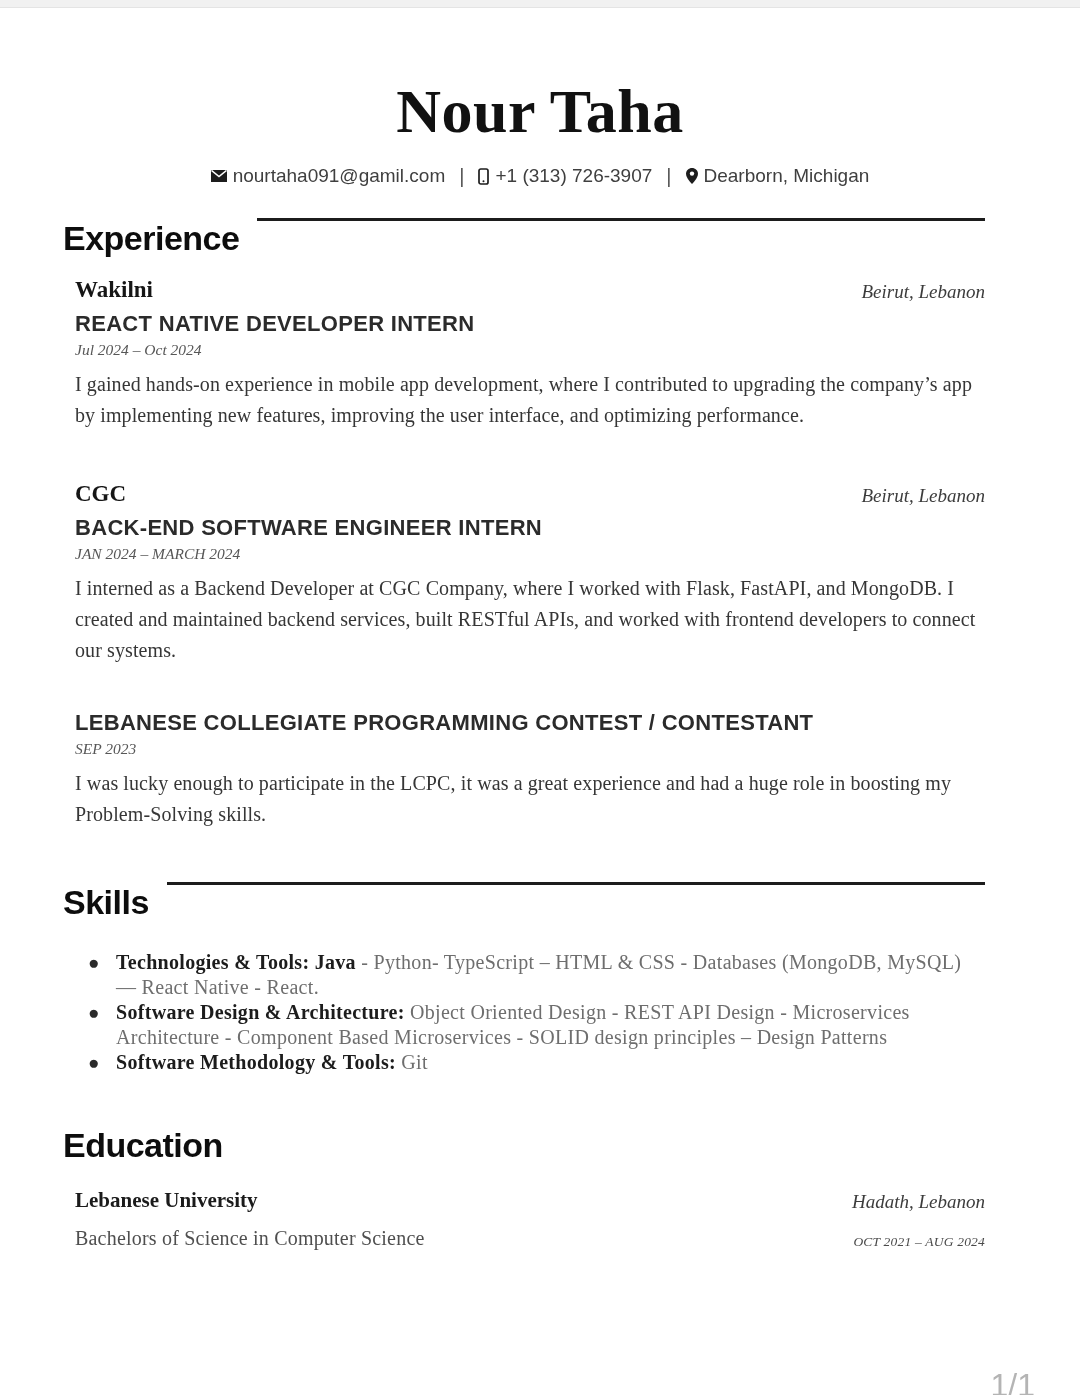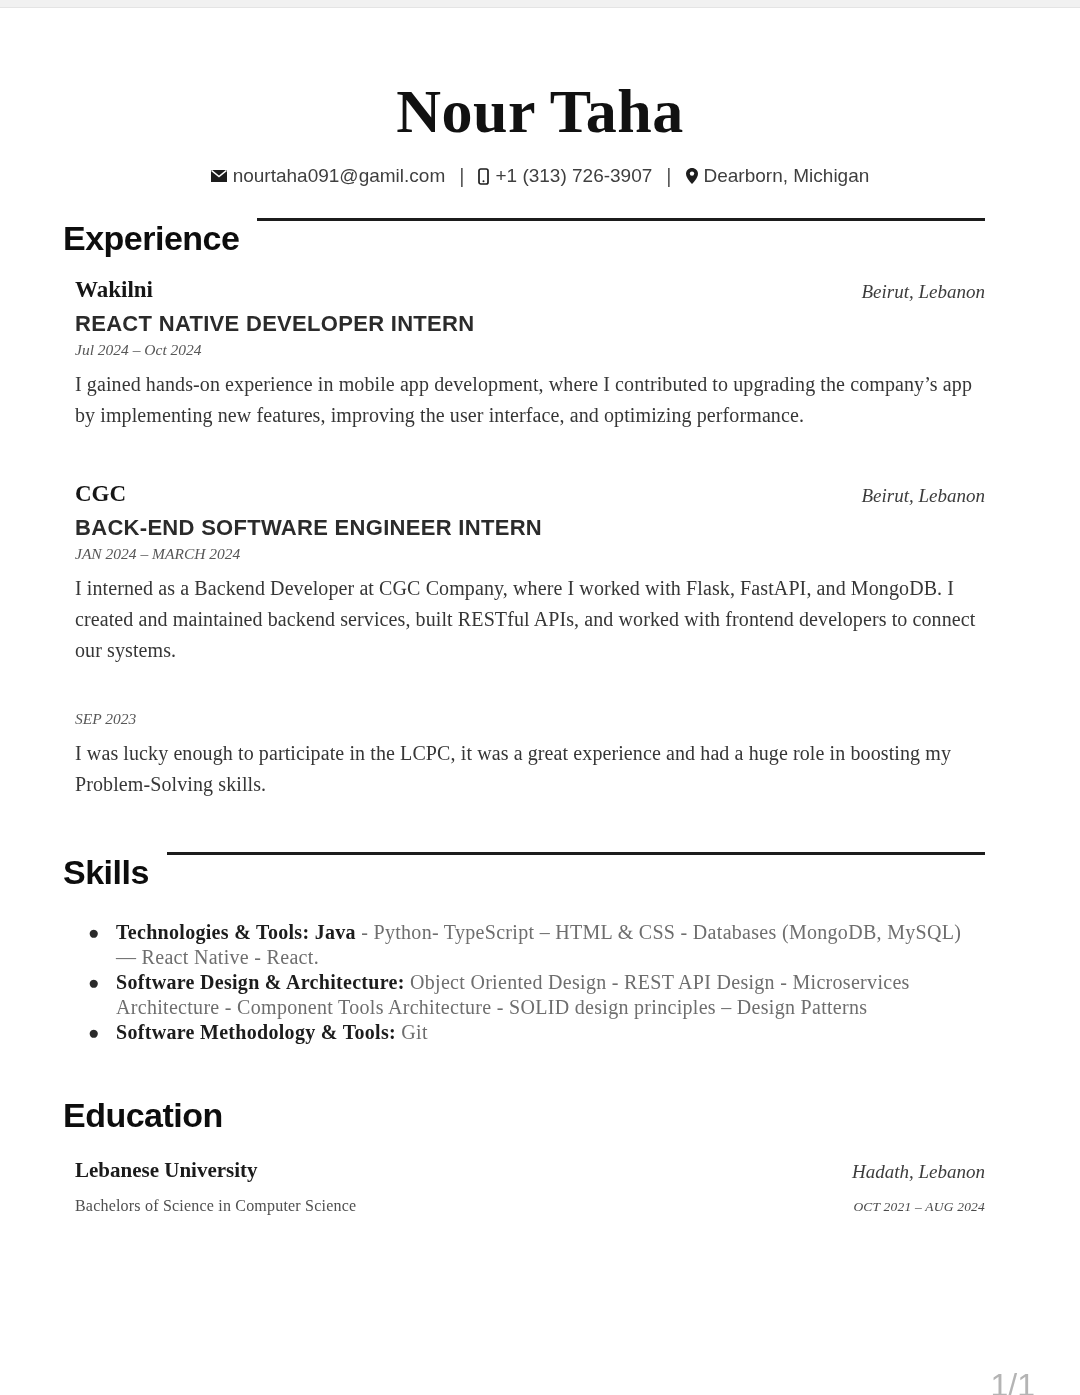--- a/index.html
+++ b/index.html
@@ -89,21 +89,21 @@
   .skill-text {
     font-size: 20px; line-height: 25px; letter-spacing: 0.3px;
     color: #6e6e6e;
   }
   .skill-text strong { color: #1c1c1c; font-weight: bold; }
   
   .edu-header { margin-top: 50px; flex-direction: column; }
   .edu-school-row { margin-top: 12px; }
   .school { font-weight: bold; font-size: 21px; color: #1b1b1b; }
   .degree-row { margin-top: 14px; }
-  .degree { font-size: 16px; color: #4f4f4f; letter-spacing: 0.2px; }
+  .degree { font-size: 20px; color: #4f4f4f; letter-spacing: 0.2px; }
   .edu-dates {
     font-style: italic; font-size: 13.5px; color: #4a4a4a; letter-spacing: 0.2px;
   }
   
   .page-indicator {
     position: absolute; right: 45px; bottom: -9px;
     font-family: "Liberation Sans", sans-serif;
     font-size: 32px; color: #b4b4b4;
   }
 </style>
@@ -168,20 +168,21 @@
     <div class="row-between">
       <span class="company">CGC</span>
       <span class="location">Beirut, Lebanon</span>
     </div>
     <div class="role role-top">BACK-END SOFTWARE ENGINEER INTERN</div>
     <div class="dates">JAN 2024 – MARCH 2024</div>
     <p class="para">I interned as a Backend Developer at CGC Company, where I worked with Flask, FastAPI, and MongoDB. I created and maintained backend services, built RESTful APIs, and worked with frontend developers to connect our systems.</p>
   </div>
 
   <div class="entry exp-entry-3">
+    <div class="role">LEBANESE COLLEGIATE PROGRAMMING CONTEST / CONTESTANT</div>
     <div class="dates">SEP 2023</div>
     <p class="para">I was lucky enough to participate in the LCPC, it was a great experience and had a huge role in boosting my Problem-Solving skills.</p>
   </div>
 
   <div class="section-header skills-header">
     <span class="section-title">Skills</span>
     <span class="rule"></span>
   </div>
 
   <ul class="skills-list">
@@ -190,21 +191,21 @@
       <p class="skill-text">
         <strong>Technologies &amp; Tools:</strong>
         <strong>Java</strong>
         <span>- Python- TypeScript – HTML &amp; CSS - Databases (MongoDB, MySQL) — React Native - React.</span>
       </p>
     </li>
     <li class="skill-item">
       <span class="bullet-dot">●</span>
       <p class="skill-text">
         <strong>Software Design &amp; Architecture:</strong>
-        <span>Object Oriented Design - REST API Design - Microservices Architecture - Component Tools Architecture - SOLID design principles – Design Patterns</span>
+        <span>Object Oriented Design - REST API Design - Microservices Architecture - Component Based Microservices - SOLID design principles – Design Patterns</span>
       </p>
     </li>
     <li class="skill-item">
       <span class="bullet-dot">●</span>
       <p class="skill-text">
         <strong>Software Methodology &amp; Tools:</strong>
         <span>Git</span>
       </p>
     </li>
   </ul>

